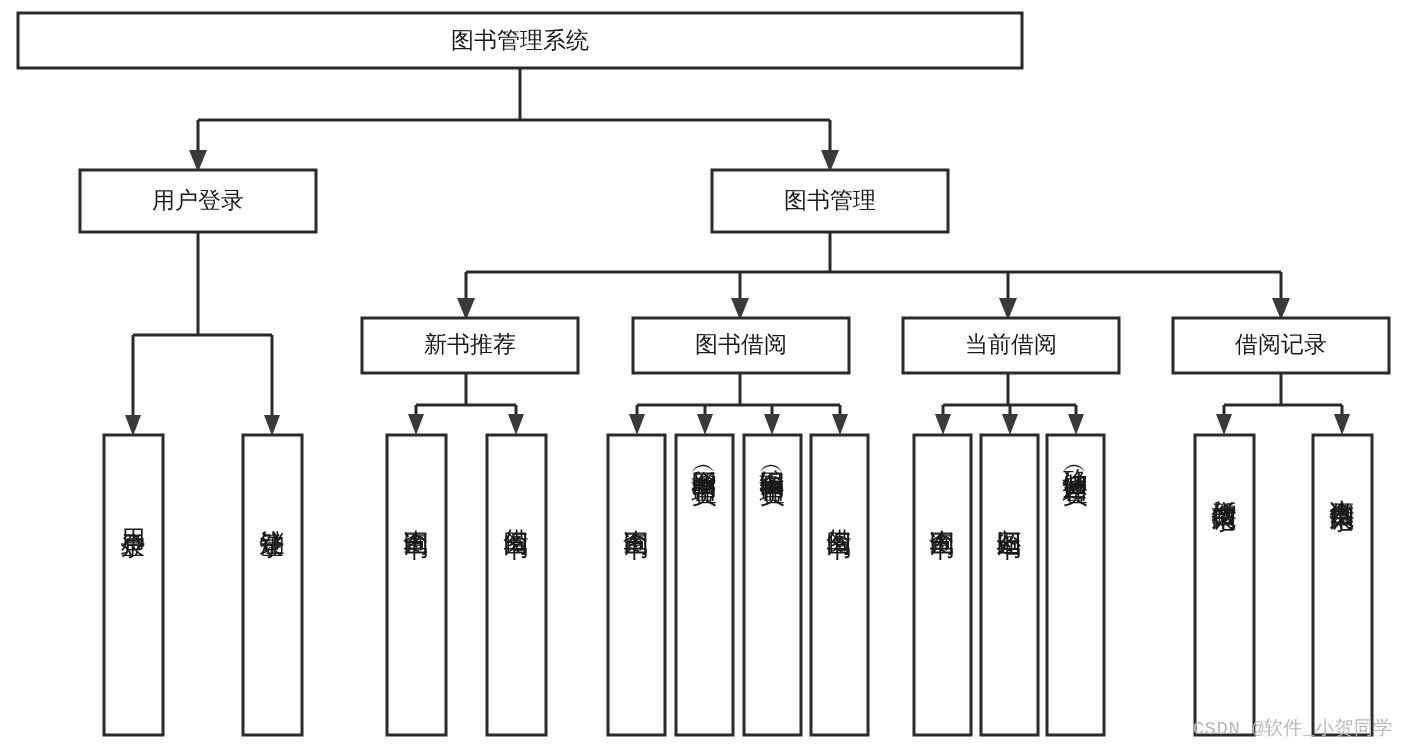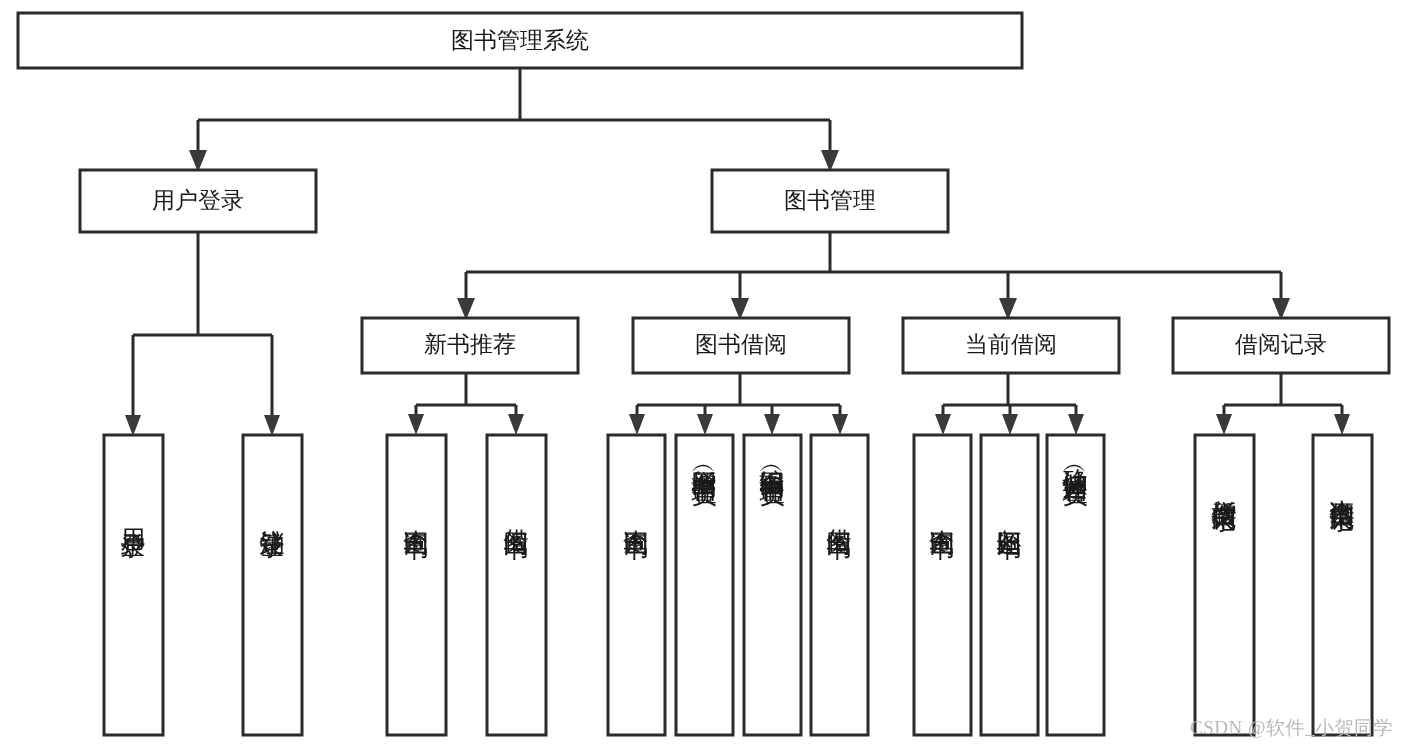--- a/index.html
+++ b/index.html
@@ -67,21 +67,21 @@
     font-size: 25px;
     line-height: 1.04;
     color: #1a1a1a;
     letter-spacing: 2px;
     white-space: nowrap;
   }
   .watermark {
     position: absolute;
     right: 12px;
     bottom: 6px;
-    font-family: Liberation Serif, serif;
+    font-family: Liberation Mono, monospace;
     font-size: 19px;
     color: #b9b9b9;
     letter-spacing: 0.5px;
     white-space: nowrap;
   }
 </style>
 </head>
 <body>
 
 <div id="diagram-root">

